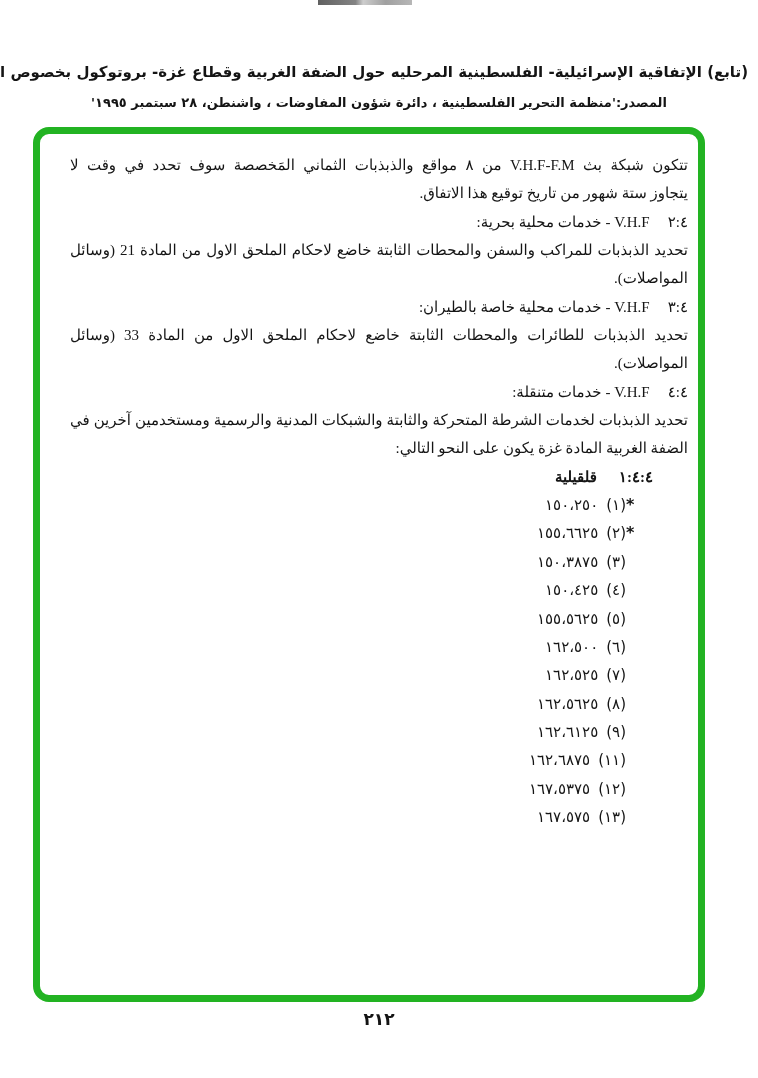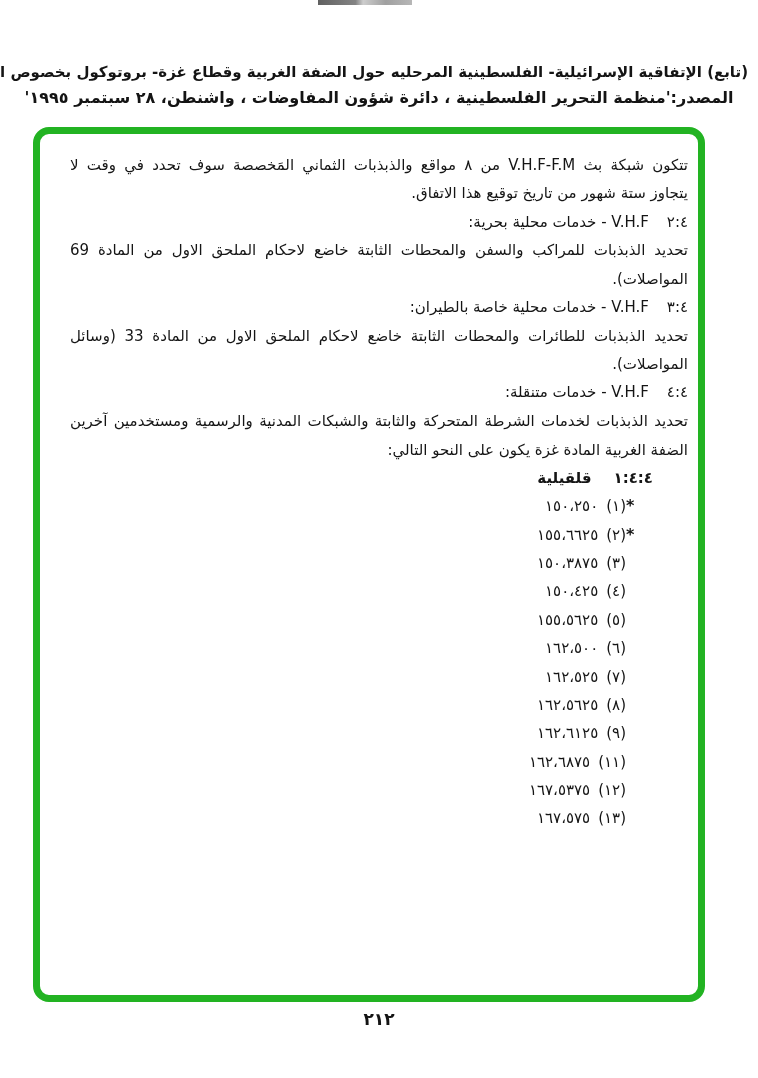--- a/index.html
+++ b/index.html
@@ -14,34 +14,34 @@
     opacity:.85;
   }
   
   .header{
     position:absolute;top:63px;left:10px;right:10px;text-align:center;direction:rtl;
   }
   .header-title{
     font-size:15px;font-weight:bold;white-space:nowrap;letter-spacing:0;
   }
   .header-source{
-    font-size:16px;font-weight:bold;margin-top:7px;white-space:nowrap;
+    font-size:13px;font-weight:bold;margin-top:14px;white-space:nowrap;
   }
   
   .frame{
     position:absolute;left:33px;top:127px;width:672px;height:875px;
     box-sizing:border-box;border:7px solid #22b322;border-radius:16px;
     background:transparent;
   }
   
   .content{
     position:absolute;top:151px;left:70px;width:618px;direction:rtl;
     font-size:15px;line-height:28.35px;color:#151515;
   }
-  .line{max-height:29px;overflow:hidden;text-align:right;}
+  .line{max-height:29px;overflow:hidden;text-align:right;font-family:Liberation Serif, serif;}
   .just{text-align:justify;text-align-last:justify;-moz-text-align-last:justify;text-justify:inter-word;}
   .section .sec-num{
     display:inline-block;direction:ltr;letter-spacing:1.5px;margin-left:18px;
   }
   .subsec{font-weight:bold;margin-right:35px;}
   .subsec .sub-num{
     display:inline-block;direction:ltr;letter-spacing:2px;margin-left:22px;
   }
   
   .freq-list{margin-right:45px;}
@@ -74,21 +74,21 @@
 <div class="frame" style="border-color: rgb(34, 179, 34);"></div>
 
 <div class="content" style="color: rgb(21, 21, 21);">
   <div class="line just">تتكون شبكة بث V.H.F-F.M من ٨  مواقع والذبذبات الثماني المَخصصة سوف تحدد في وقت لا</div>
   <div class="line">يتجاوز ستة شهور من تاريخ توقيع هذا الاتفاق.</div>
 
   <div class="line section">
     <span class="sec-num">٢:٤</span><span>V.H.F - خدمات محلية بحرية:</span>
   </div>
 
-  <div class="line just">تحديد الذبذبات للمراكب والسفن والمحطات الثابتة خاضع لاحكام الملحق الاول من المادة 69 (وسائل</div>
+  <div class="line just">تحديد الذبذبات للمراكب والسفن والمحطات الثابتة خاضع لاحكام الملحق الاول من المادة 21 (وسائل</div>
   <div class="line">المواصلات).</div>
 
   <div class="line section">
     <span class="sec-num">٣:٤</span><span>V.H.F - خدمات محلية خاصة بالطيران:</span>
   </div>
 
   <div class="line just">تحديد الذبذبات للطائرات والمحطات الثابتة خاضع لاحكام الملحق الاول من المادة 33 (وسائل</div>
   <div class="line">المواصلات).</div>
 
   <div class="line section">

